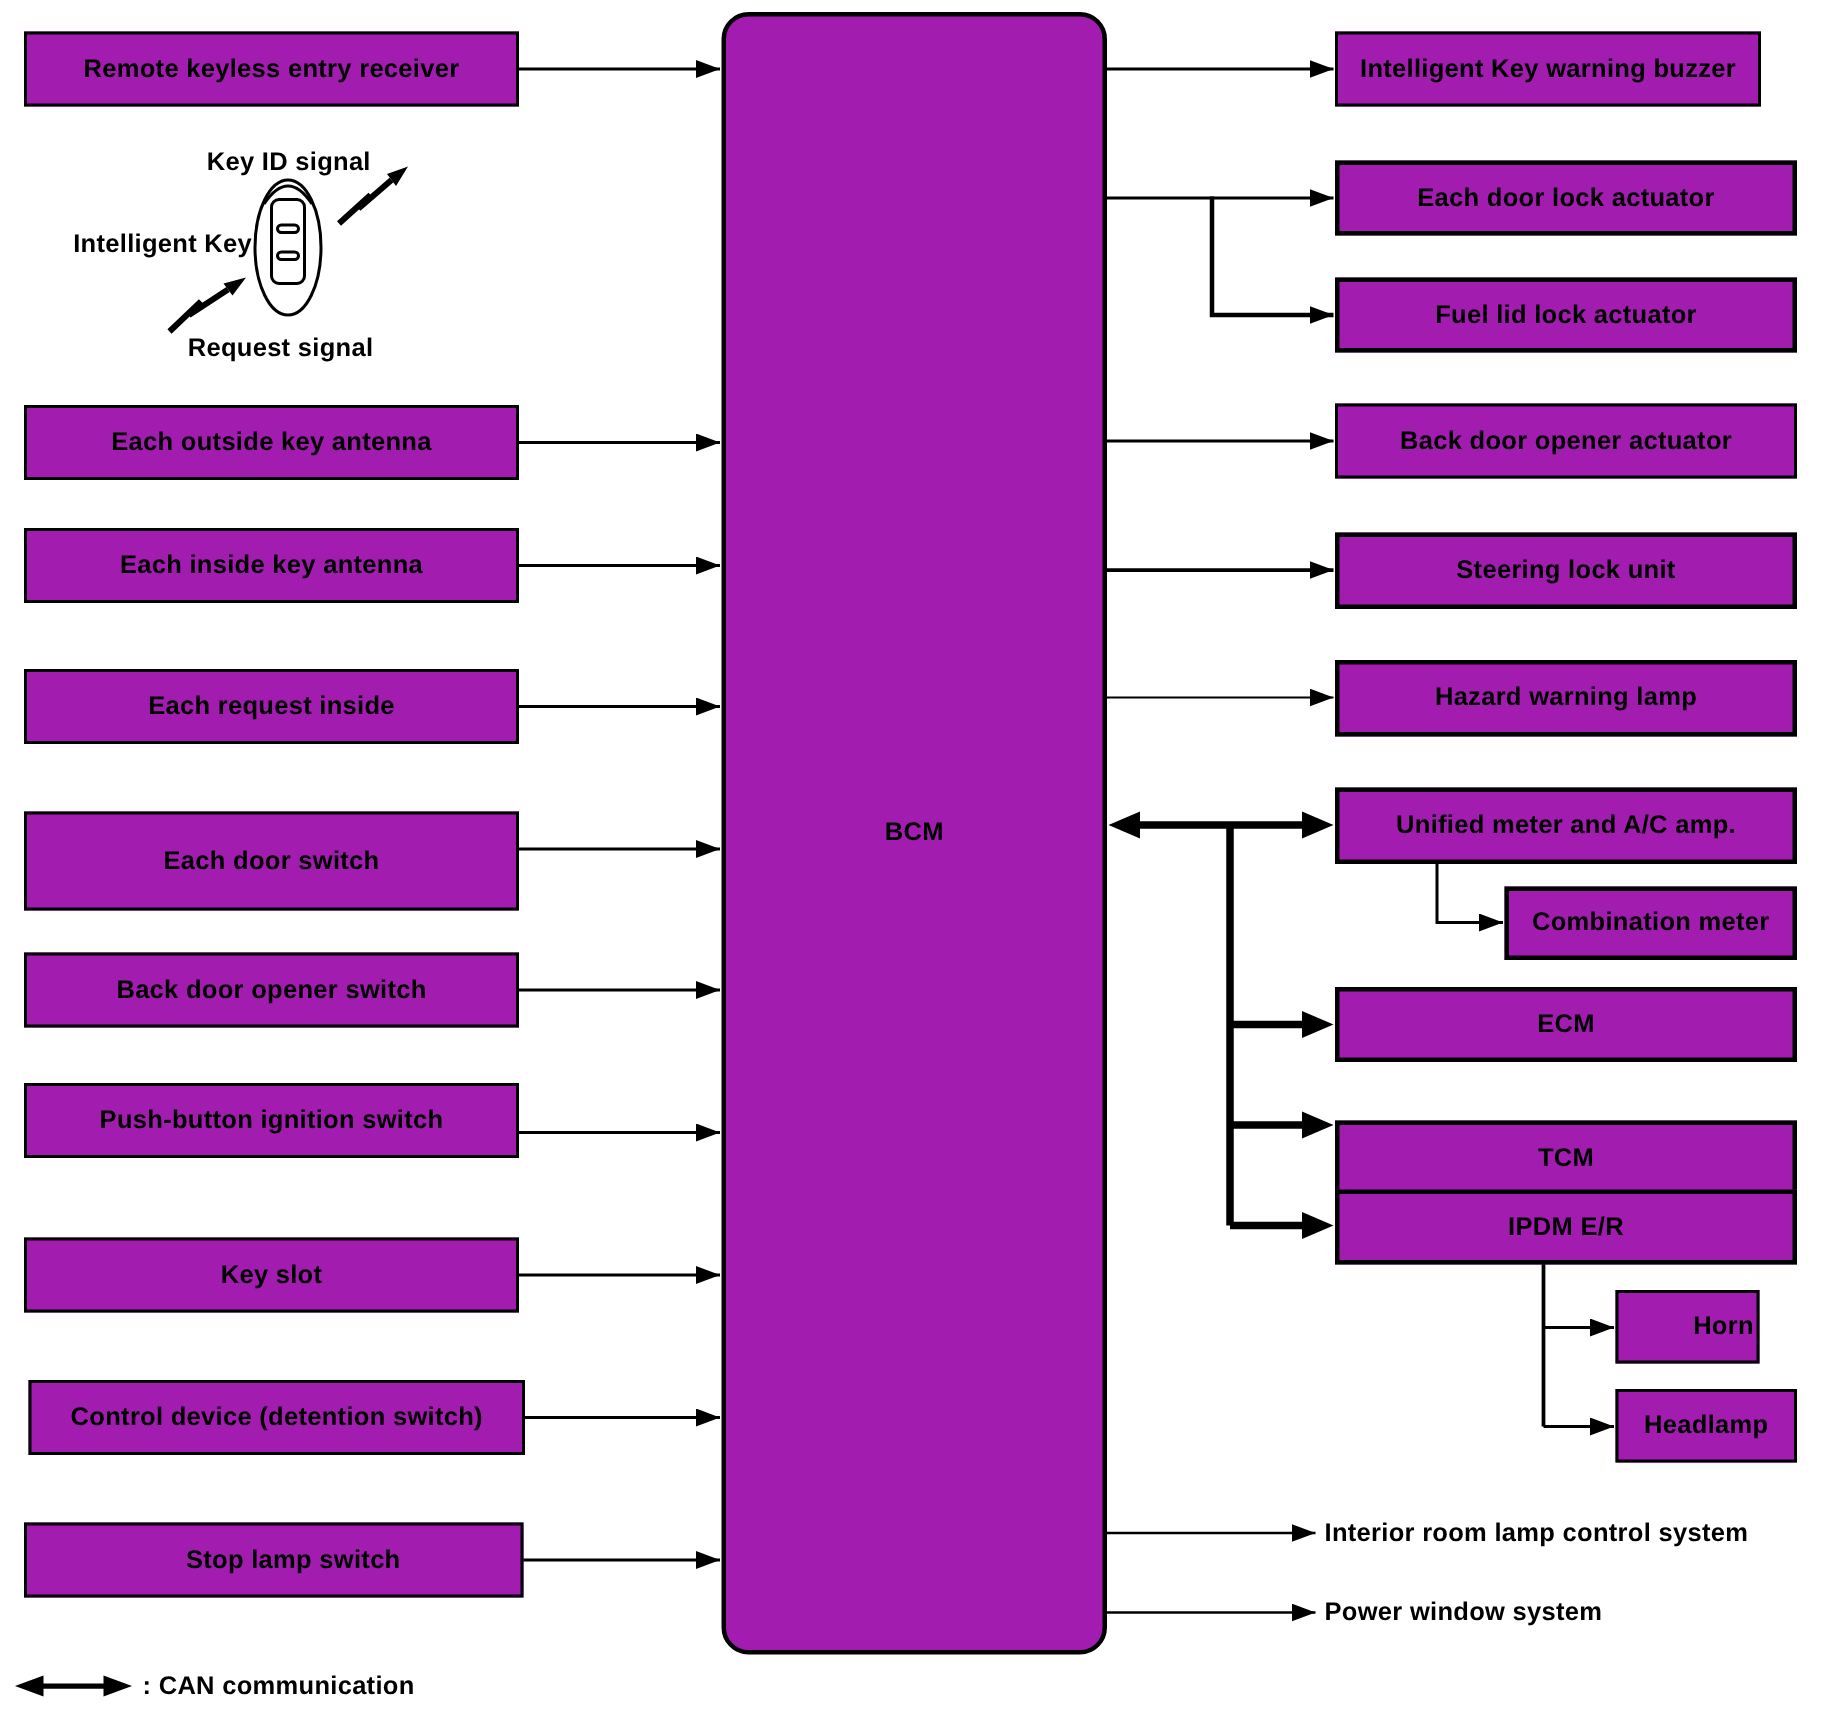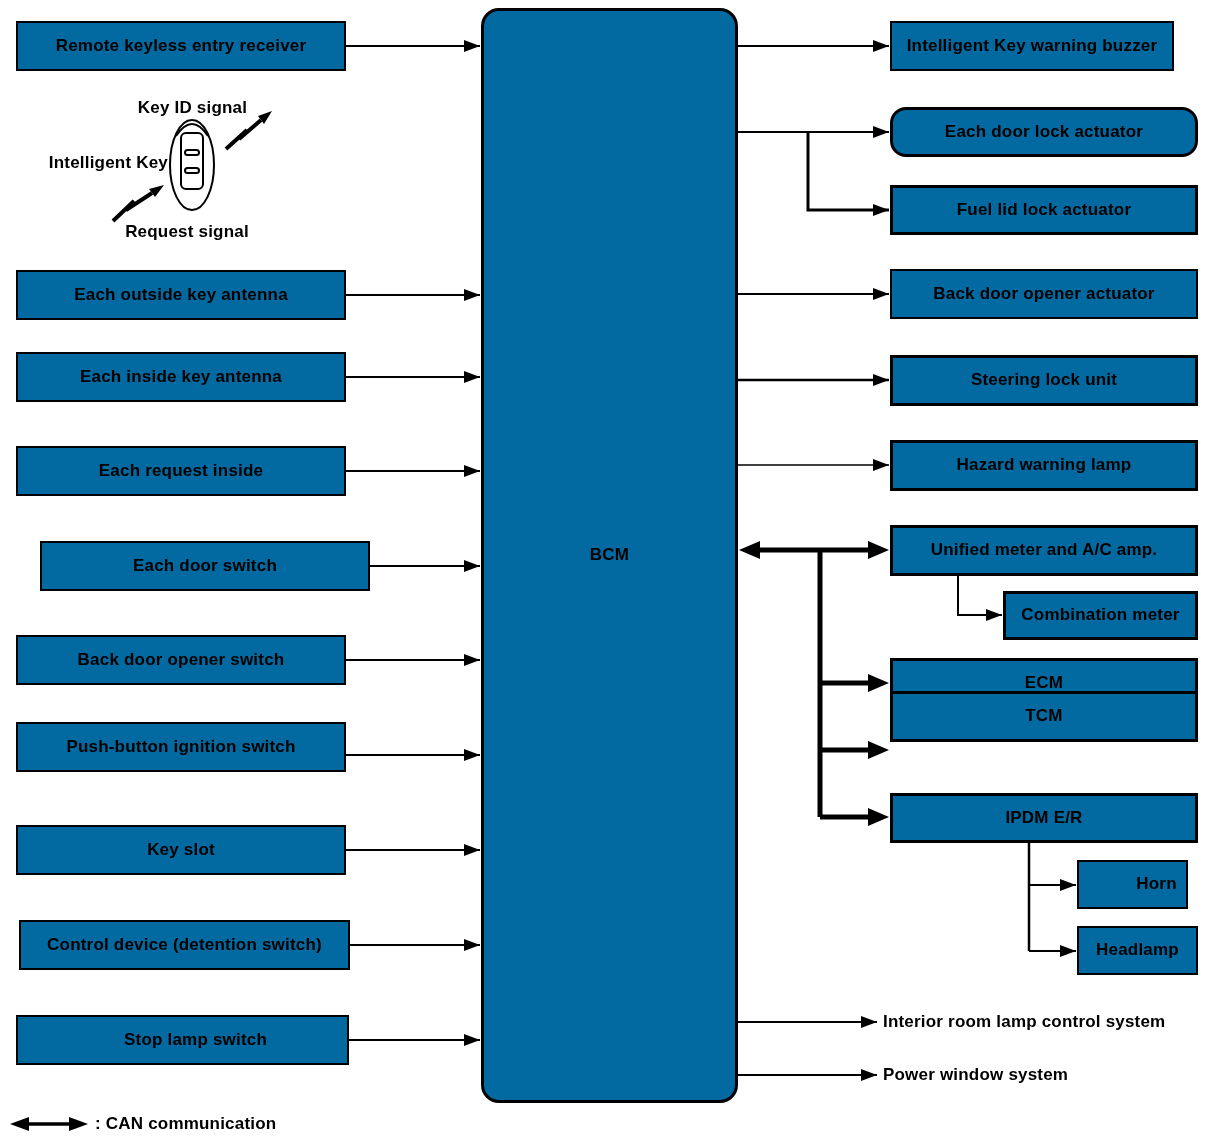--- a/index.html
+++ b/index.html
@@ -4,21 +4,21 @@
 <style>
   html,body{margin:0;padding:0;background:#ffffff;}
   #stage{
     position:relative;width:1216px;height:1148px;background:#ffffff;
     font-family:"Liberation Sans",sans-serif;color:#000;
     overflow:hidden;
   }
   #wires{position:absolute;left:0;top:0;z-index:1;}
   .box{
     position:absolute;z-index:2;box-sizing:border-box;
-    border:2px solid #000;background:#0369a1;
+    border:2px solid #000;background:#a21caf;
     display:flex;align-items:center;justify-content:center;
     font-size:17px;font-weight:700;text-align:center;line-height:1.1;
     letter-spacing:.2px;
   }
   .b3{border-width:3px;}
   .lbl{
     position:absolute;z-index:2;font-size:17px;font-weight:700;
     letter-spacing:.2px;white-space:nowrap;
   }
 </style>
@@ -106,21 +106,21 @@
     </div>
   <div class="box" style="left:16px;top:270px;width:330px;height:50px;">
       <span>Each outside key antenna</span>
     </div>
   <div class="box" style="left:16px;top:352px;width:330px;height:50px;">
       <span>Each inside key antenna</span>
     </div>
   <div class="box" style="left:16px;top:446px;width:330px;height:50px;">
       <span>Each request inside</span>
     </div>
-  <div class="box" style="left:16px;top:541px;width:330px;height:50px;margin-left:24px;">
+  <div class="box" style="left:16px;top:541px;width:330px;height:66px;">
       <span>Each door switch</span>
     </div>
   <div class="box" style="left:16px;top:635px;width:330px;height:50px;">
       <span>Back door opener switch</span>
     </div>
   <div class="box" style="left:16px;top:722px;width:330px;height:50px;">
       <span>Push-button ignition switch</span>
     </div>
   <div class="box" style="left:16px;top:825px;width:330px;height:50px;">
       <span>Key slot</span>
@@ -128,21 +128,21 @@
   <div class="box" style="left:19px;top:920px;width:331px;height:50px;">
       <span>Control device (detention switch)</span>
     </div>
   <div class="box" style="left:16px;top:1015px;width:333px;height:50px;padding-left:26px;">
       <span>Stop lamp switch</span>
     </div>
 
   <div class="box" style="left:890px;top:21px;width:284px;height:50px;">
       <span>Intelligent Key warning buzzer</span>
     </div>
-  <div class="box b3" style="left:890px;top:107px;width:308px;height:50px;border-radius:16px;">
+  <div class="box b3" style="left:890px;top:107px;width:308px;height:50px;">
       <span>Each door lock actuator</span>
     </div>
   <div class="box b3" style="left:890px;top:185px;width:308px;height:50px;">
       <span>Fuel lid lock actuator</span>
     </div>
   <div class="box" style="left:890px;top:269px;width:308px;height:50px;">
       <span>Back door opener actuator</span>
     </div>
   <div class="box b3" style="left:890px;top:355px;width:308px;height:51px;">
       <span>Steering lock unit</span>
@@ -152,27 +152,27 @@
     </div>
   <div class="box b3" style="left:890px;top:525px;width:308px;height:51px;">
       <span>Unified meter and A/C amp.</span>
     </div>
   <div class="box b3" style="left:1003px;top:591px;width:195px;height:49px;">
       <span>Combination meter</span>
     </div>
   <div class="box b3" style="left:890px;top:658px;width:308px;height:50px;">
       <span>ECM</span>
     </div>
-  <div class="box b3" style="left:890px;top:691px;width:308px;height:51px;">
+  <div class="box b3" style="left:890px;top:747px;width:308px;height:51px;">
       <span>TCM</span>
     </div>
   <div class="box b3" style="left:890px;top:793px;width:308px;height:50px;">
       <span>IPDM E/R</span>
     </div>
-  <div class="box" style="left:1077px;top:860px;width:111px;height:49px;padding-left:48px;">
+  <div class="box" style="left:1077px;top:860px;width:96px;height:49px;padding-left:48px;">
       <span>Horn</span>
     </div>
   <div class="box" style="left:1077px;top:926px;width:121px;height:49px;">
       <span>Headlamp</span>
     </div>
 
   <div class="lbl" style="left:883px;top:1012px;">Interior room lamp control system</div>
   <div class="lbl" style="left:883px;top:1065px;">Power window system</div>
 
   <div class="lbl" style="left:120px;top:98px;width:145px;text-align:center;">Key ID signal</div>

